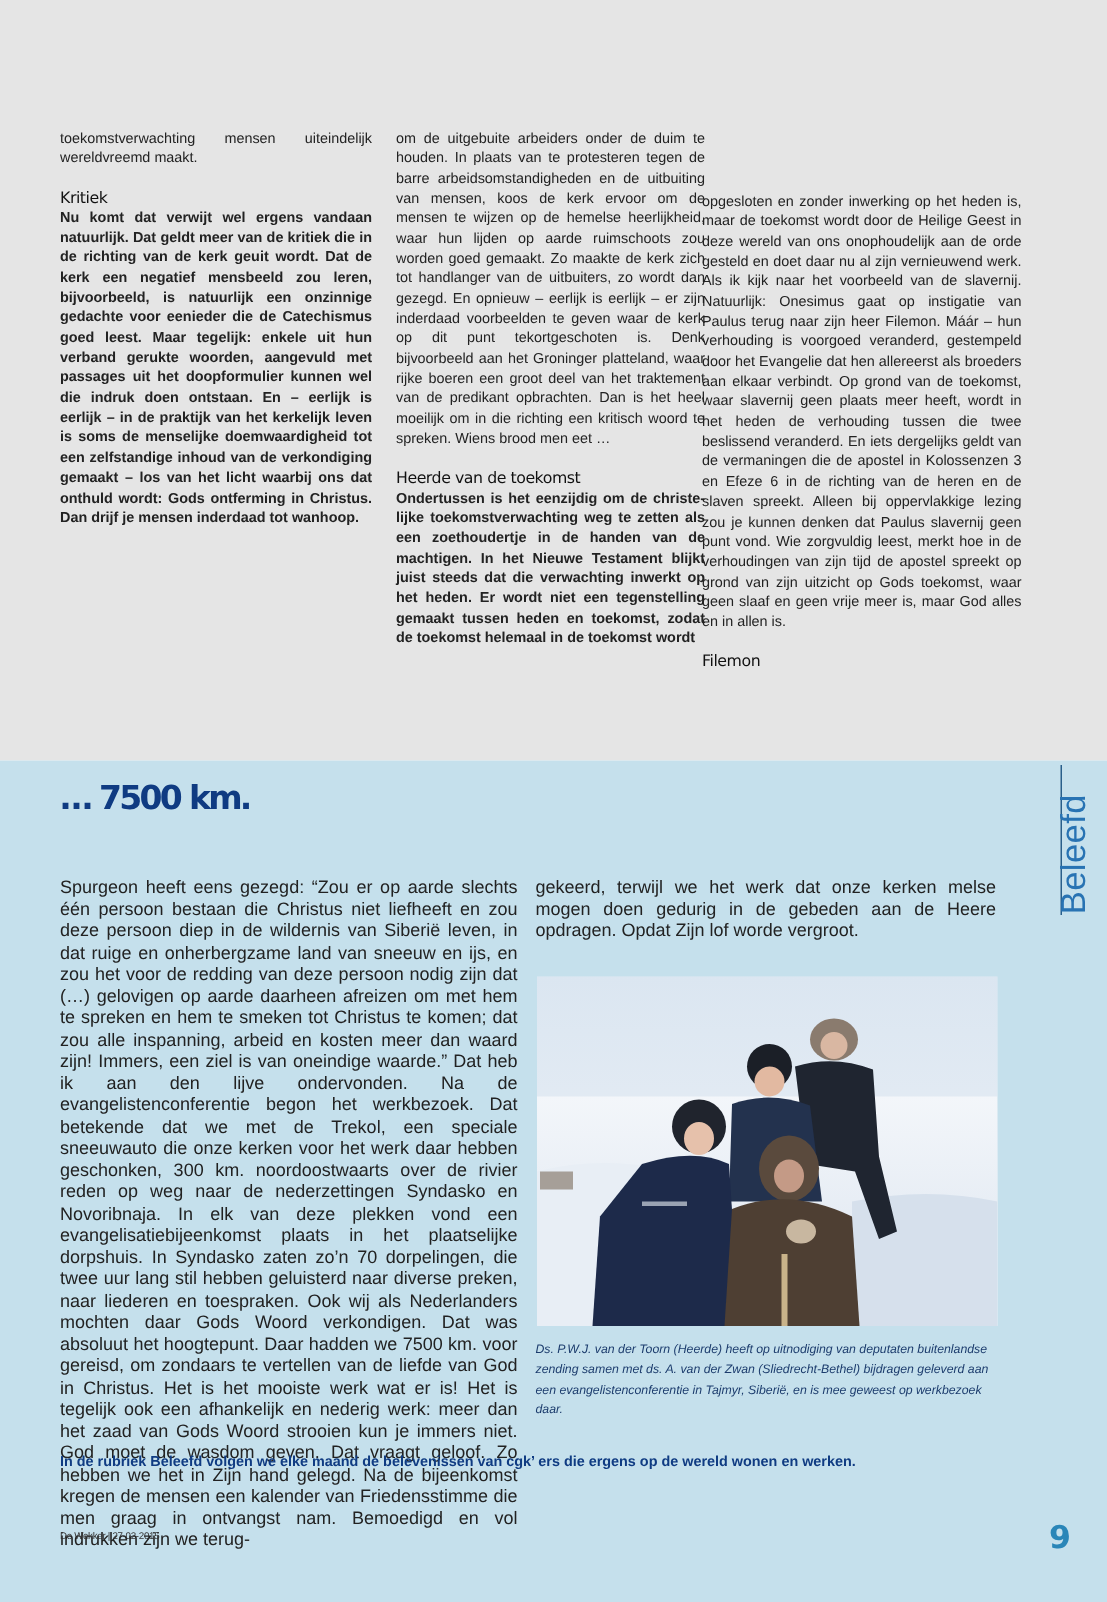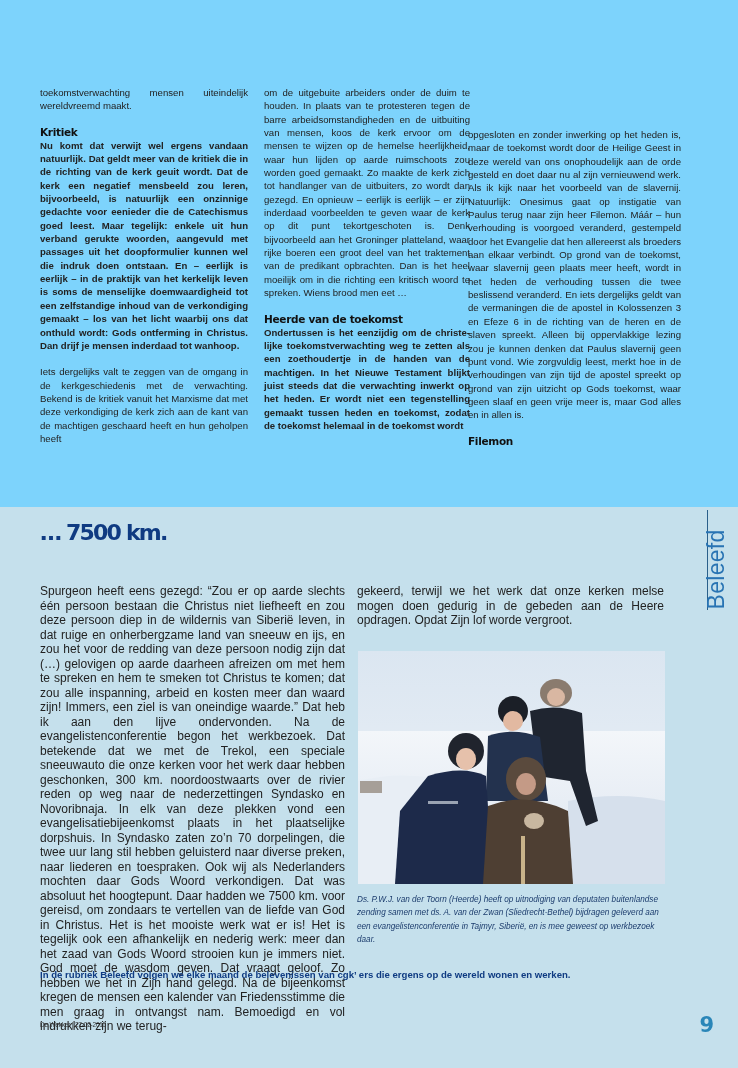--- a/index.html
+++ b/index.html
@@ -1,27 +1,27 @@
 <!DOCTYPE html>
 <html><head>
 <meta charset="utf-8">
 <style>
   * { margin:0; padding:0; box-sizing:border-box; }
   html, body { width:738px; height:1068px; background:#ffffff; overflow:hidden; }
   body { font-family: "Liberation Sans", "DejaVu Sans", sans-serif; color:#1f1f1f; position:relative; }
 
   
-  .top { position:absolute; left:0; top:0; width:738px; height:507px; background:#7dd3fc; }
+  .top { position:absolute; left:0; top:0; width:738px; height:507px; background:#e5e5e5; }
   .col { position:absolute; top:86px; font-size:9.6px; line-height:13.35px; text-align:justify; hyphens:manual; color:#222; }
   .col1 { left:40px; width:208px; }
   .col2 { left:264px; width:206px; }
   .col3 { left:468px; width:213px;margin-top:42px; }
   .col p { margin:0; }
   .col p + p { margin-top:13px; }
-  .col h3 { font-family:"DejaVu Sans", sans-serif; font-size:10.5px; font-weight:bold; line-height:13px; margin-top:13px; color:#111; letter-spacing:-0.3px; }
+  .col h3 { font-family:"DejaVu Sans", sans-serif; font-size:10.5px; font-weight:normal; line-height:13px; margin-top:13px; color:#111; letter-spacing:-0.3px; }
   .col h3 + p { margin-top:0;font-weight:bold; }
 
   
   .box { position:absolute; left:0; top:507px; width:738px; height:561px; background:#c5e0ec; }
   .headline { position:absolute; left:40px; top:520px; font-family:"DejaVu Sans", sans-serif; font-weight:bold; font-size:22px; letter-spacing:-1.8px; color:#0f3b82; }
   .rubric { position:absolute; right:0; top:510px; width:44px; height:110px; }
   .rubric-line { position:absolute; left:13px; top:0; width:1px; height:100px; background:#2a5f8a; }
   .rubric-text { position:absolute; left:-28px; top:36px; transform:rotate(-90deg); font-size:23px; color:#2873b3; font-family:"Liberation Sans", sans-serif; letter-spacing:0.3px; width:100px; text-align:left; }
 
   .bcol { position:absolute; font-size:12px; line-height:14.5px; text-align:justify; color:#222; }
@@ -36,21 +36,20 @@
   .page-num { position:absolute; right:24px; top:1013px; font-size:21px; font-weight:bold; color:#2a86b8; font-family:"DejaVu Sans", sans-serif; }
 </style>
 </head>
 <body>
 
 <div class="top">
   <div class="col col1">
     <p>toekomstverwachting mensen uiteinde­lijk wereldvreemd maakt.</p>
     <h3>Kritiek</h3>
     <p>Nu komt dat verwijt wel ergens vandaan natuurlijk. Dat geldt meer van de kritiek die in de richting van de kerk geuit wordt. Dat de kerk een negatief mensbeeld zou leren, bijvoorbeeld, is natuurlijk een onzin­nige gedachte voor eenieder die de Cate­chismus goed leest. Maar tegelijk: enkele uit hun verband gerukte woorden, aange­vuld met passages uit het doopformulier kunnen wel die indruk doen ontstaan. En – eerlijk is eerlijk – in de praktijk van het kerkelijk leven is soms de menselijke doemwaardigheid tot een zelfstandige in­houd van de verkondiging gemaakt – los van het licht waarbij ons dat onthuld wordt: Gods ontferming in Christus. Dan drijf je mensen inderdaad tot wanhoop.</p>
-    <p>Iets dergelijks valt te zeggen van de om­gang in de kerkgeschiedenis met de ver­wachting. Bekend is de kritiek vanuit het Marxisme dat met deze verkondiging de kerk zich aan de kant van de machtigen geschaard heeft en hun geholpen heeft</p>
   </div>
   <div class="col col2">
     <p>om de uitgebuite arbeiders onder de duim te houden. In plaats van te protesteren te­gen de barre arbeidsomstandigheden en de uitbuiting van mensen, koos de kerk er­voor om de mensen te wijzen op de he­melse heerlijkheid, waar hun lijden op aar­de ruimschoots zou worden goed gemaakt. Zo maakte de kerk zich tot hand­langer van de uitbuiters, zo wordt dan ge­zegd. En opnieuw – eerlijk is eerlijk – er zijn inderdaad voorbeelden te geven waar de kerk op dit punt tekortgeschoten is. Denk bijvoorbeeld aan het Groninger platte­land, waar rijke boeren een groot deel van het traktement van de predikant opbrach­ten. Dan is het heel moeilijk om in die rich­ting een kritisch woord te spreken. Wiens brood men eet …</p>
     <h3>Heerde van de toekomst</h3>
     <p>Ondertussen is het eenzijdig om de christe­lijke toekomstverwachting weg te zetten als een zoethoudertje in de handen van de machtigen. In het Nieuwe Testament blijkt juist steeds dat die verwachting inwerkt op het heden. Er wordt niet een tegenstelling gemaakt tussen heden en toekomst, zodat de toekomst helemaal in de toekomst wordt</p>
   </div>
   <div class="col col3">
     <p>opgesloten en zonder inwerking op het he­den is, maar de toekomst wordt door de Hei­lige Geest in deze wereld van ons onophou­delijk aan de orde gesteld en doet daar nu al zijn vernieuwend werk. Als ik kijk naar het voorbeeld van de slavernij. Natuurlijk: On­esimus gaat op instigatie van Paulus terug naar zijn heer Filemon. Máár – hun verhou­ding is voorgoed veranderd, gestempeld door het Evangelie dat hen allereerst als broeders aan elkaar verbindt. Op grond van de toekomst, waar slavernij geen plaats meer heeft, wordt in het heden de verhou­ding tussen die twee beslissend veranderd. En iets dergelijks geldt van de vermaningen die de apostel in Kolossenzen 3 en Efeze 6 in de richting van de heren en de slaven spreekt. Alleen bij oppervlakkige lezing zou je kunnen denken dat Paulus slavernij geen punt vond. Wie zorgvuldig leest, merkt hoe in de verhoudingen van zijn tijd de apostel spreekt op grond van zijn uitzicht op Gods toekomst, waar geen slaaf en geen vrije meer is, maar God alles en in allen is.</p>
     <h3>Filemon</h3>
   </div>

